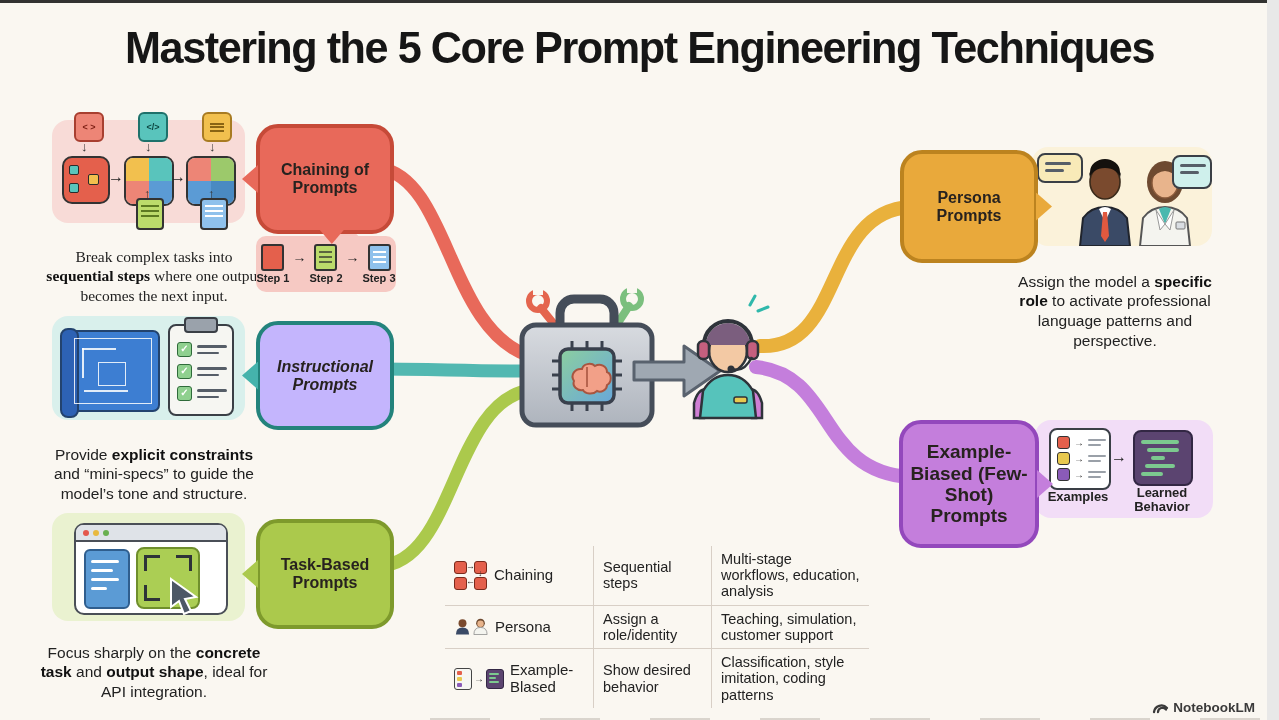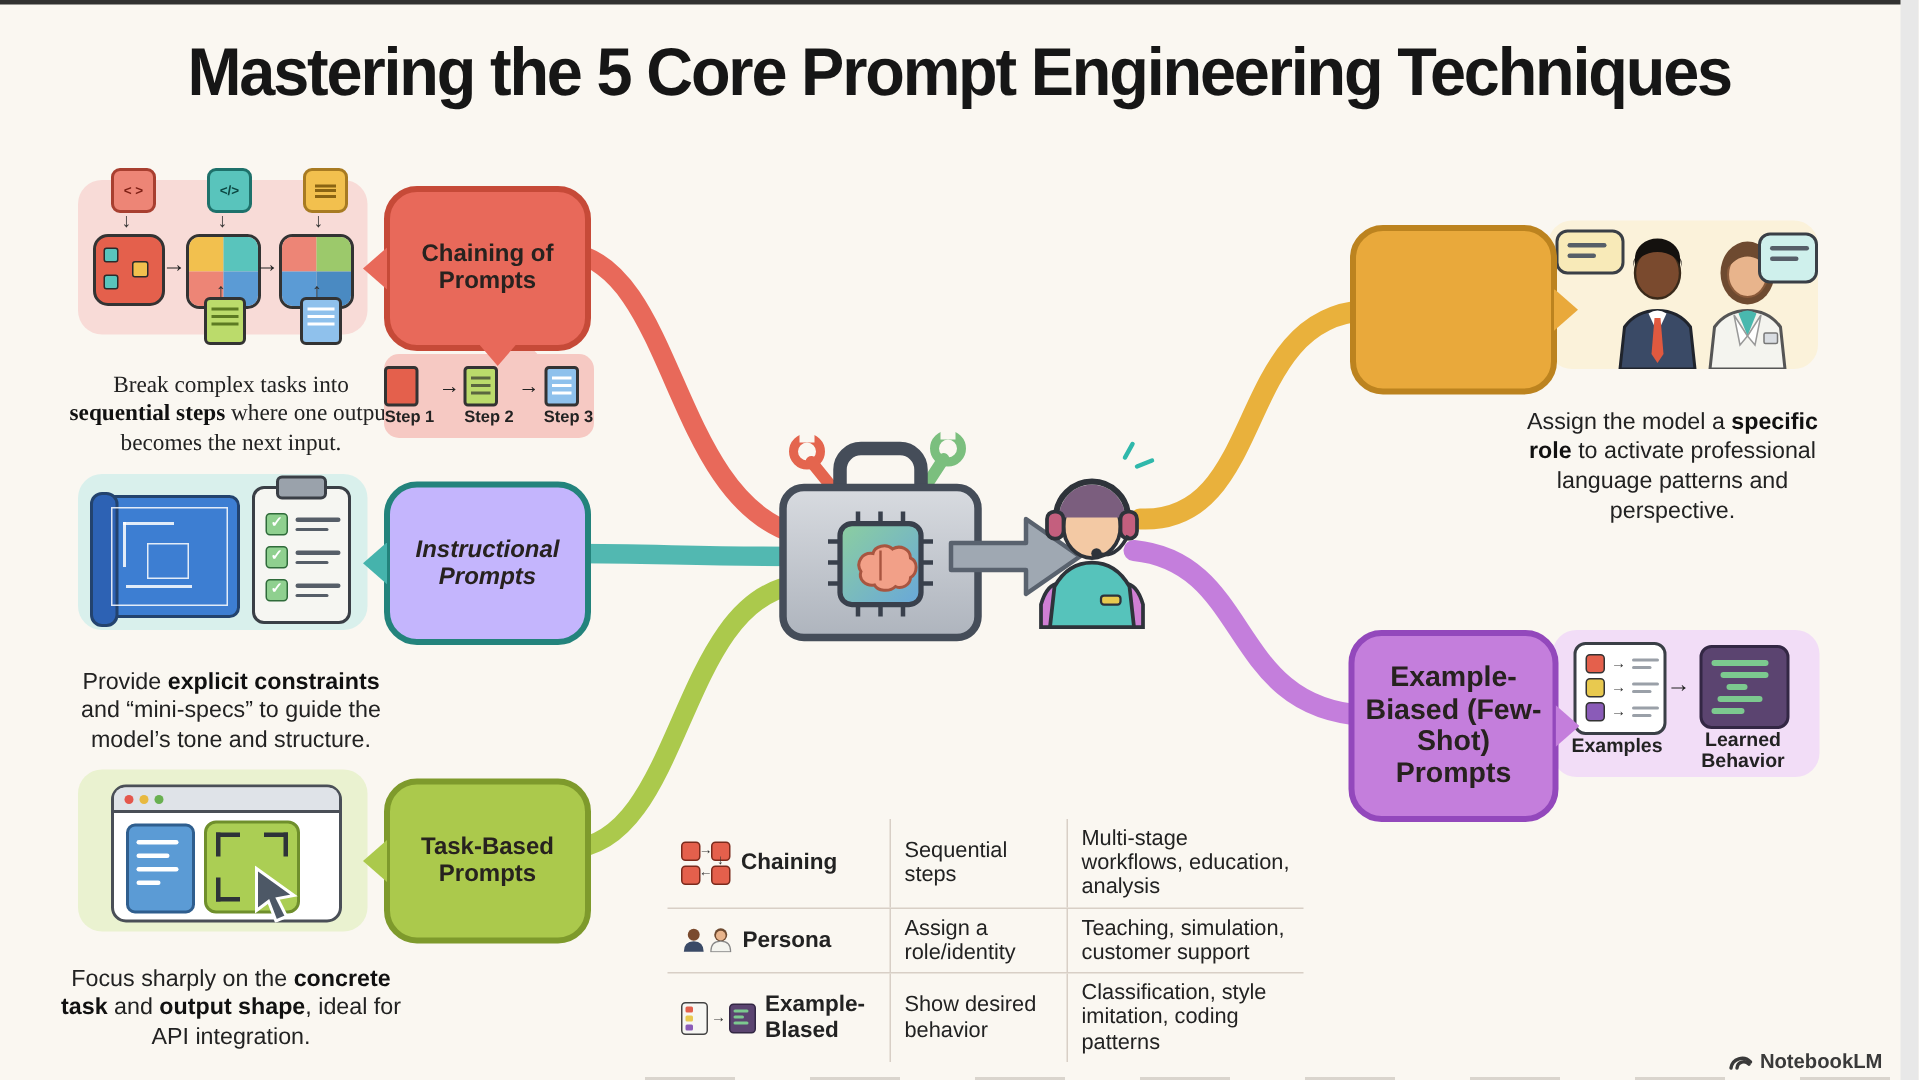--- a/index.html
+++ b/index.html
@@ -39,21 +39,21 @@
   
   .desc{width:228px;text-align:center;font-size:15.5px;color:#222;line-height:1.28;}
   .desc b{color:#111;}
   .d-chain{left:40px;top:231px;font-family:Liberation Serif, serif;} .d-instr{left:40px;top:429px;} .d-task{left:40px;top:627px;}
   .d-persona{left:1002px;top:256px;width:226px;} .d-example{left:1005px;top:535px;width:226px;}
   
   .steps-box{left:256px;top:236px;width:140px;height:56px;background:#F6C9C3;border-radius:10px;
              display:flex;align-items:center;justify-content:center;gap:3px;}
   .steps-tail{position:absolute;top:-11px;left:58%;width:22px;height:12px;background:#F6C9C3;
               clip-path:polygon(50% 0,0 100%,100% 100%);}
-  .step{display:flex;flex-direction:column;gap:1px;}
+  .step{display:flex;flex-direction:column;align-items:center;gap:1px;}
   .step .doc{width:19px;height:23px;border:2px solid #333;border-radius:3px;position:relative;}
   .doc-red{background:#E4604C;} .doc-green{background:#BBDB6B;} .doc-blue{background:#8FC1EC;}
   .doc .dl{position:absolute;left:3px;right:3px;height:2px;background:rgba(40,40,40,.65);}
   .dl1{top:5px;} .dl2{top:10px;} .dl3{top:15px;}
   .step-label{font-size:11px;font-weight:700;color:#222;}
   .s-arrow{font-size:14px;font-weight:700;color:#222;margin-top:-14px;}
   
   .mini-chip{position:absolute;width:26px;height:26px;border-radius:6px;border:2px solid;
              display:flex;align-items:center;justify-content:center;font-size:9px;font-weight:700;}
   .chip-red{left:22px;top:-8px;background:#ED8576;border-color:#A83F30;color:#7e2015;}
@@ -142,21 +142,21 @@
   .mid-arrow{position:absolute;left:76px;top:28px;font-size:16px;font-weight:700;color:#222;}
   .cap{position:absolute;text-align:center;font-size:13px;font-weight:700;color:#222;line-height:1.05;}
   .cap-ex{left:0px;top:70px;width:86px;} .cap-lb{left:90px;top:66px;width:74px;}
   
   .table{left:445px;top:546px;width:424px;color:#222;background:transparent;}
   .trow{display:grid;grid-template-columns:148px 118px 158px;border-top:1.6px solid #D8CFC6;}
   .trow:first-child{border-top:none;}
   .tcell{padding:5px 9px;display:flex;align-items:center;gap:6px;font-size:14.5px;line-height:1.12;}
   .tcell.c2,.tcell.c3{border-left:1.6px solid #D8CFC6;}
   .th .tcell{font-size:14px;font-weight:700;letter-spacing:.2px;justify-content:center;padding:6px 4px;}
-  .tech-name{font-weight:700;font-size:15px;}
+  .tech-name{font-weight:400;font-size:15px;}
   .ticon{flex:0 0 auto;position:relative;}
   .ic-chain{width:34px;height:29px;}
   .ic-chain .rsq{position:absolute;width:11px;height:11px;background:#E4604C;border:1.8px solid #7A2A1C;border-radius:3px;}
   .rs1{left:0;top:0;} .rs2{left:20px;top:0;} .rs3{left:0;top:16px;} .rs4{left:20px;top:16px;}
   .ic-chain .ta{position:absolute;font-size:9px;font-weight:700;color:#333;}
   .ta1{left:12px;top:0px;} .ta2{left:24px;top:7px;} .ta3{left:12px;top:15px;}
   .ic-ex{display:flex;align-items:center;gap:2px;}
   .mini-card{width:16px;height:20px;background:#F6F6F2;border:1.6px solid #444;border-radius:3px;position:relative;}
   .mini-card i{position:absolute;left:2px;width:5px;height:4px;border-radius:1px;}
   .mc1{top:2px;background:#E4604C;} .mc2{top:8px;background:#E8C94F;} .mc3{top:14px;background:#8A5BB8;}
@@ -395,20 +395,21 @@
       <path d="M18,42 a22,22 0 0 1 44,0 z" fill="#7B5E7E"></path>
       <path d="M16,42 A24,24 0 0 1 64,42" fill="none" stroke="#2E333A" stroke-width="4"></path>
       <rect x="10" y="38" width="11" height="18" rx="5" fill="#C45F7E" stroke="#2E333A" stroke-width="2.5"></rect>
       <rect x="59" y="38" width="11" height="18" rx="5" fill="#C45F7E" stroke="#2E333A" stroke-width="2.5"></rect>
       <path d="M64,54 Q56,70 44,66" fill="none" stroke="#2E333A" stroke-width="2.5"></path>
       <circle cx="43" cy="66" r="3.5" fill="#2E333A"></circle>
     </g>
   </svg>
 
   <div class="abs bubble b-persona z3">
+    <span>Persona Prompts</span>
     <div class="tail tail-r t-persona"></div>
   </div>
 
   <div class="abs panel persona-illo z2">
     <div class="chat chat-l">
         <div class="chl chl1"></div>
         <div class="chl chl2"></div>
       </div>
     <svg class="bust bust-man" width="62" height="94" viewBox="0 0 62 94">
       <path d="M6,94 L9,66 Q17,55 31,55 Q45,55 53,66 L56,94 Z" fill="#3A4A66" stroke="#20242c" stroke-width="2"></path>

